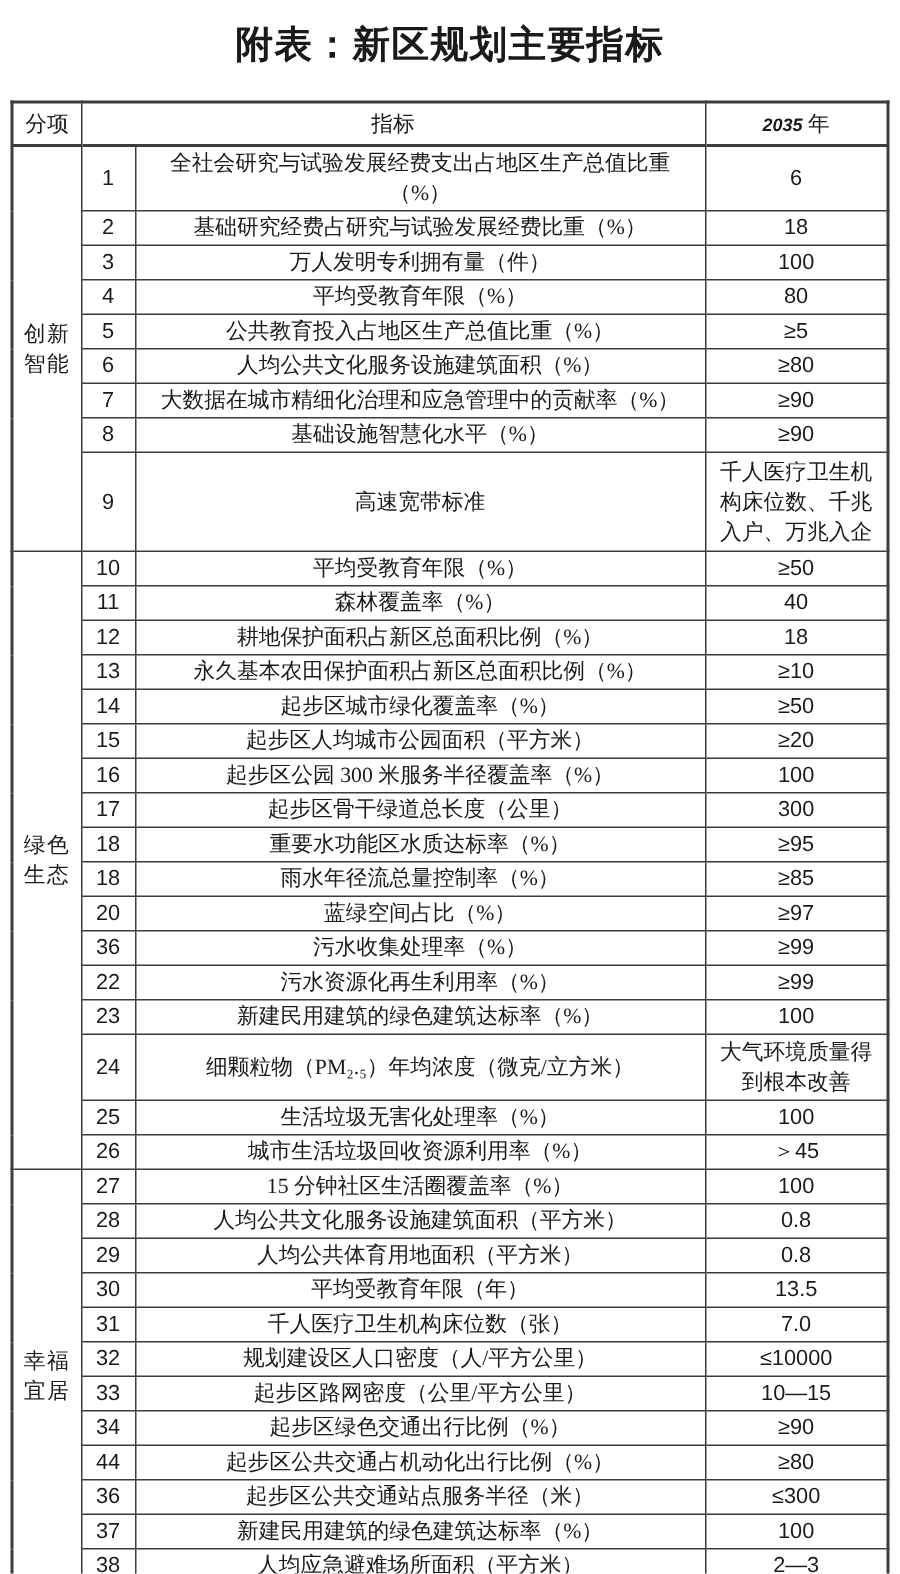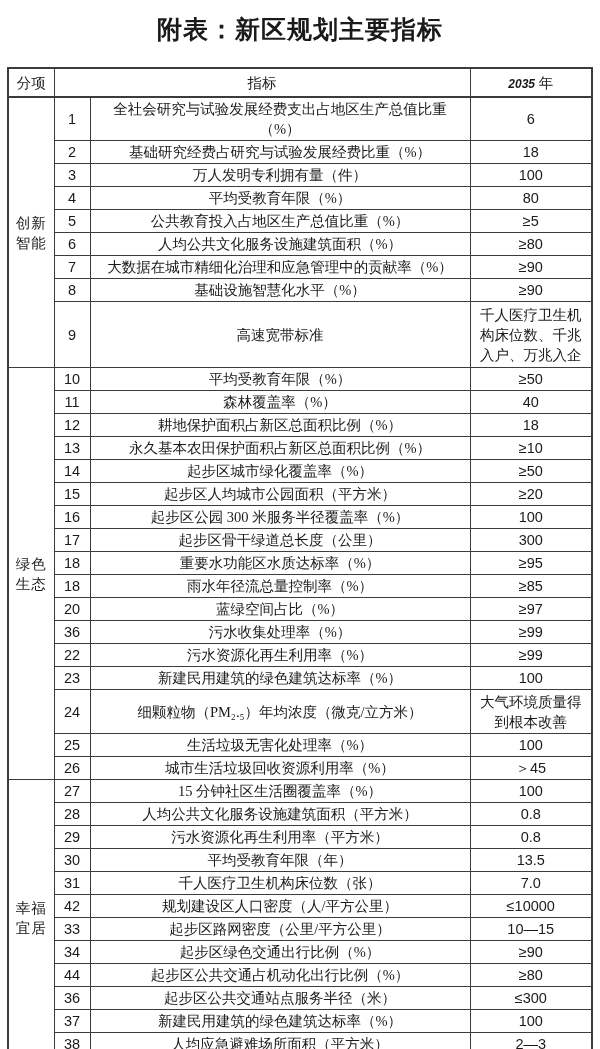--- a/index.html
+++ b/index.html
@@ -224,35 +224,35 @@
         <td class="c-ind">15 分钟社区生活圈覆盖率（%）</td>
         <td class="c-val">100</td>
       </tr>
       <tr>
         <td class="c-no">28</td>
         <td class="c-ind">人均公共文化服务设施建筑面积（平方米）</td>
         <td class="c-val">0.8</td>
       </tr>
       <tr>
         <td class="c-no">29</td>
-        <td class="c-ind">污水资源化再生利用率（平方米）</td>
+        <td class="c-ind">人均公共体育用地面积（平方米）</td>
         <td class="c-val">0.8</td>
       </tr>
       <tr>
         <td class="c-no">30</td>
         <td class="c-ind">平均受教育年限（年）</td>
         <td class="c-val">13.5</td>
       </tr>
       <tr>
         <td class="c-no">31</td>
         <td class="c-ind">千人医疗卫生机构床位数（张）</td>
         <td class="c-val">7.0</td>
       </tr>
       <tr>
-        <td class="c-no">42</td>
+        <td class="c-no">32</td>
         <td class="c-ind">规划建设区人口密度（人/平方公里）</td>
         <td class="c-val">≤10000</td>
       </tr>
       <tr>
         <td class="c-no">33</td>
         <td class="c-ind">起步区路网密度（公里/平方公里）</td>
         <td class="c-val">10—15</td>
       </tr>
       <tr>
         <td class="c-no">34</td>

